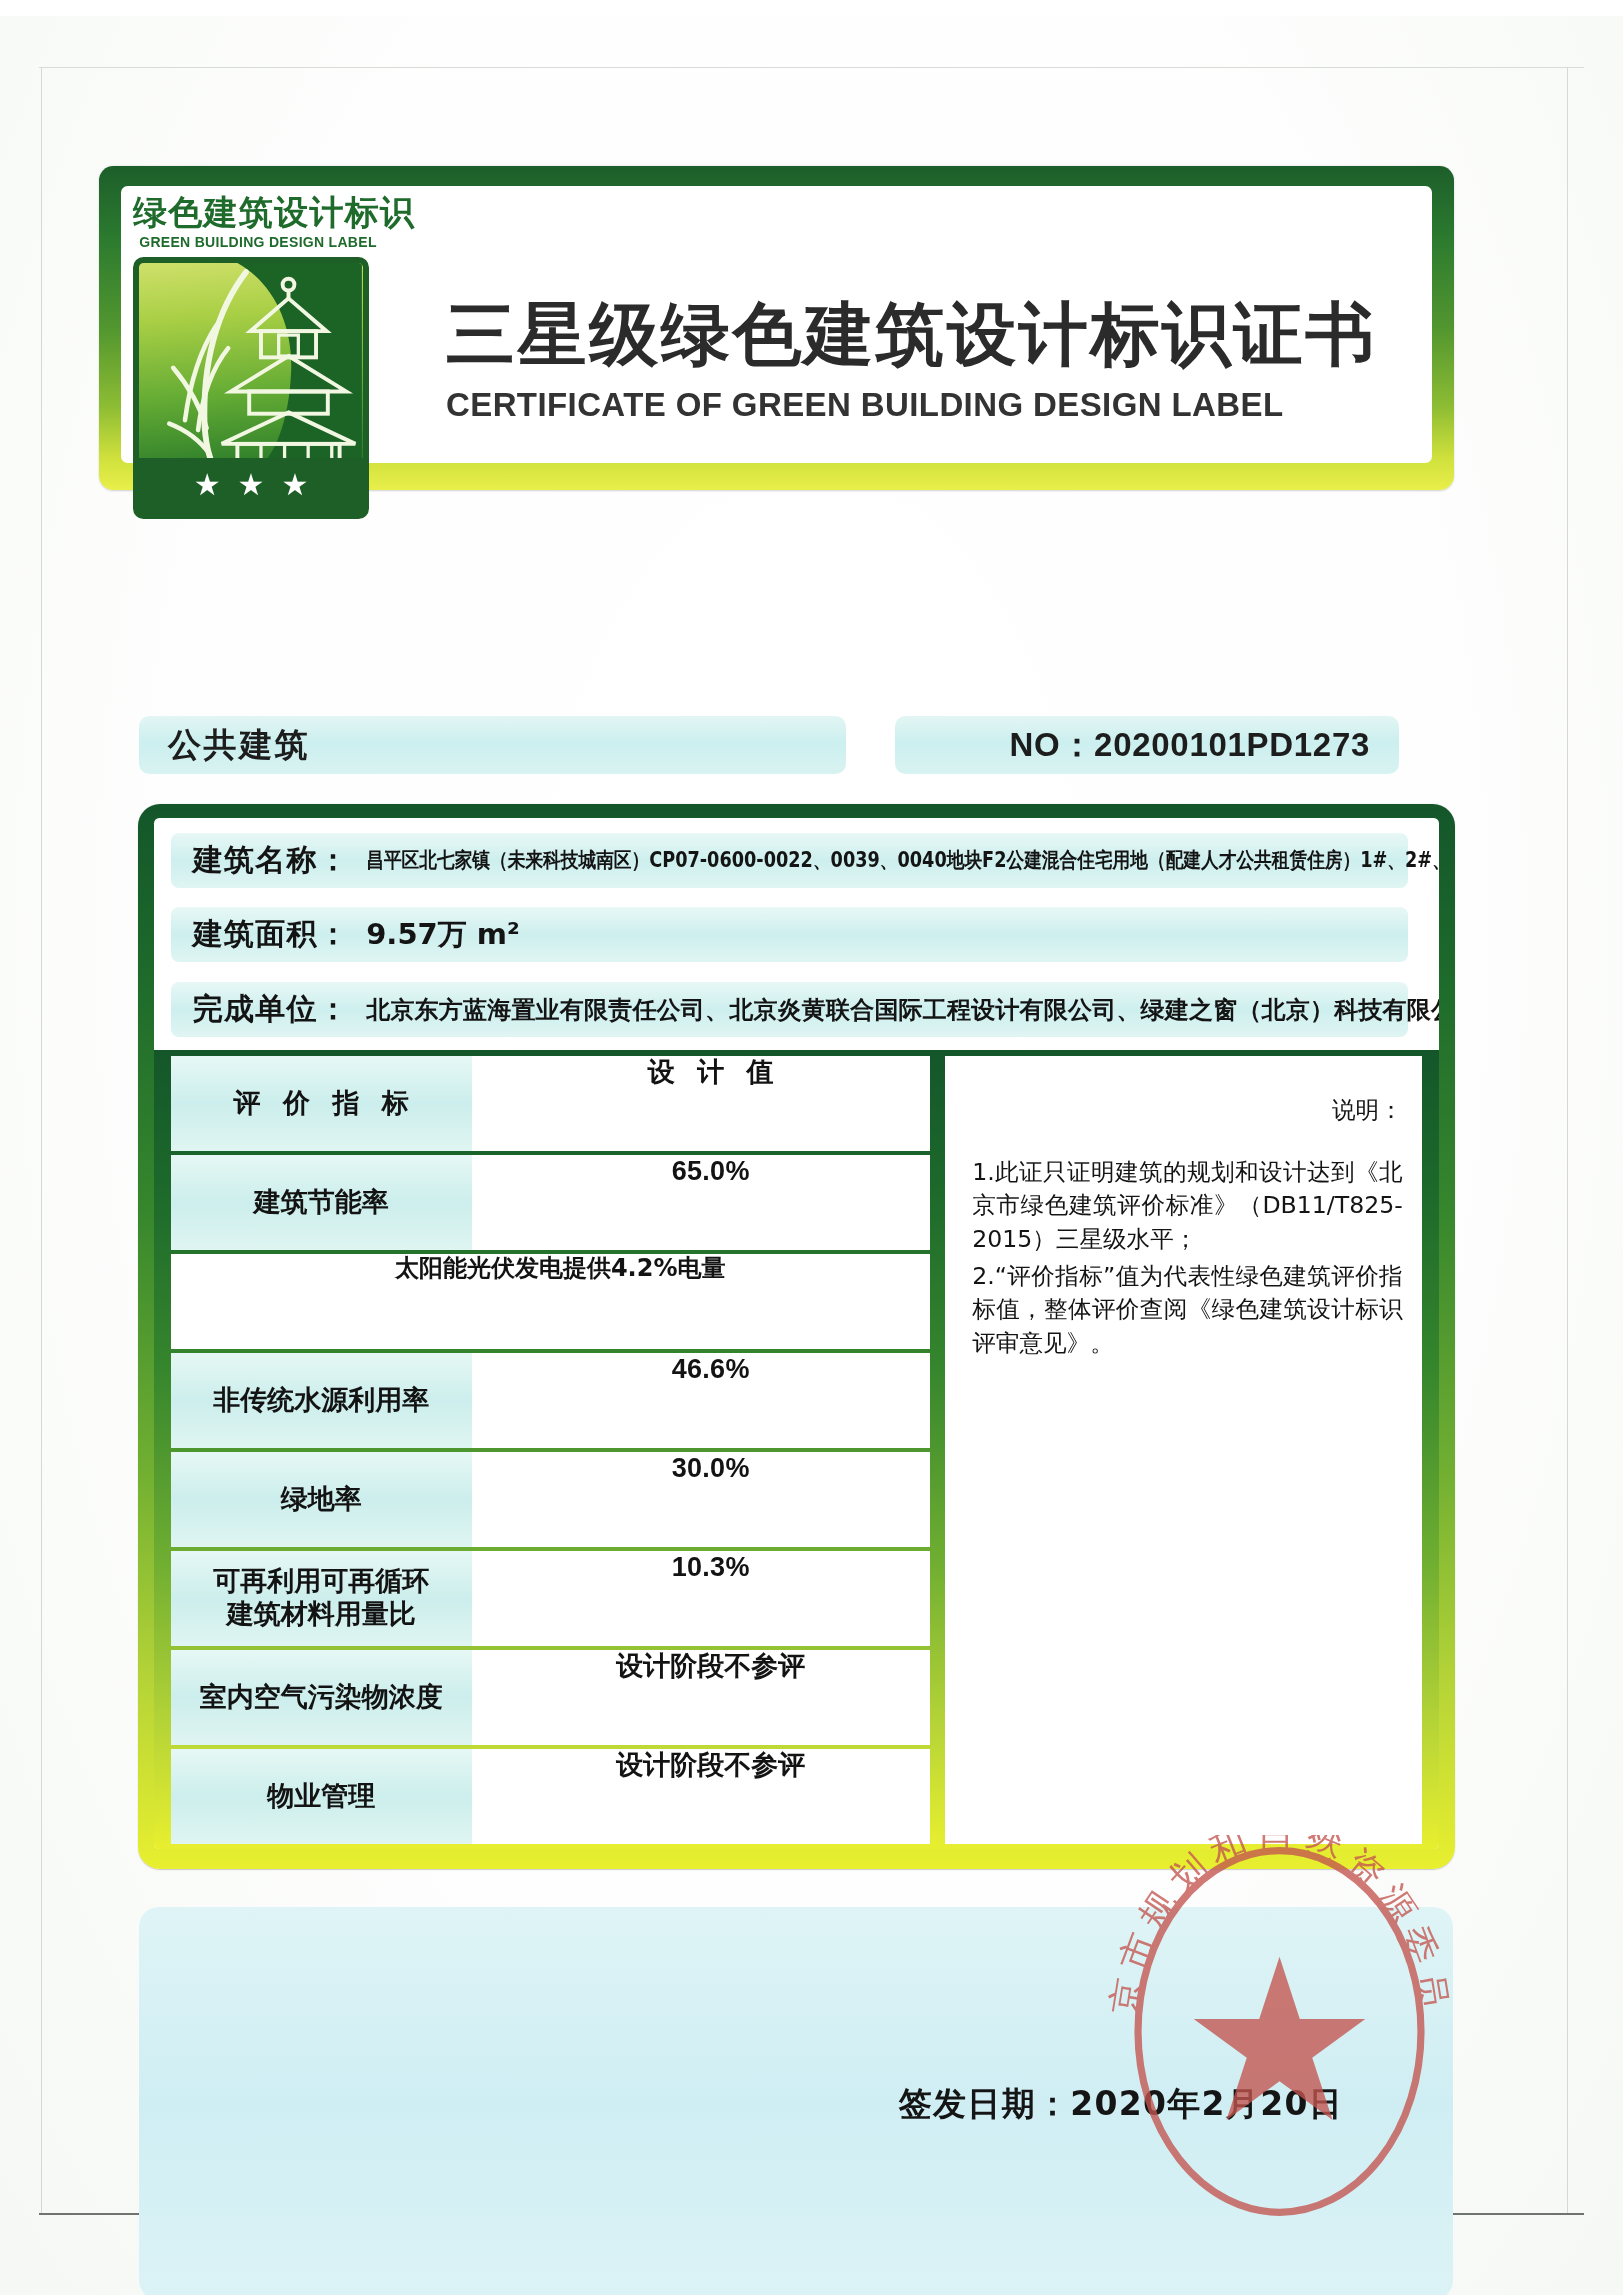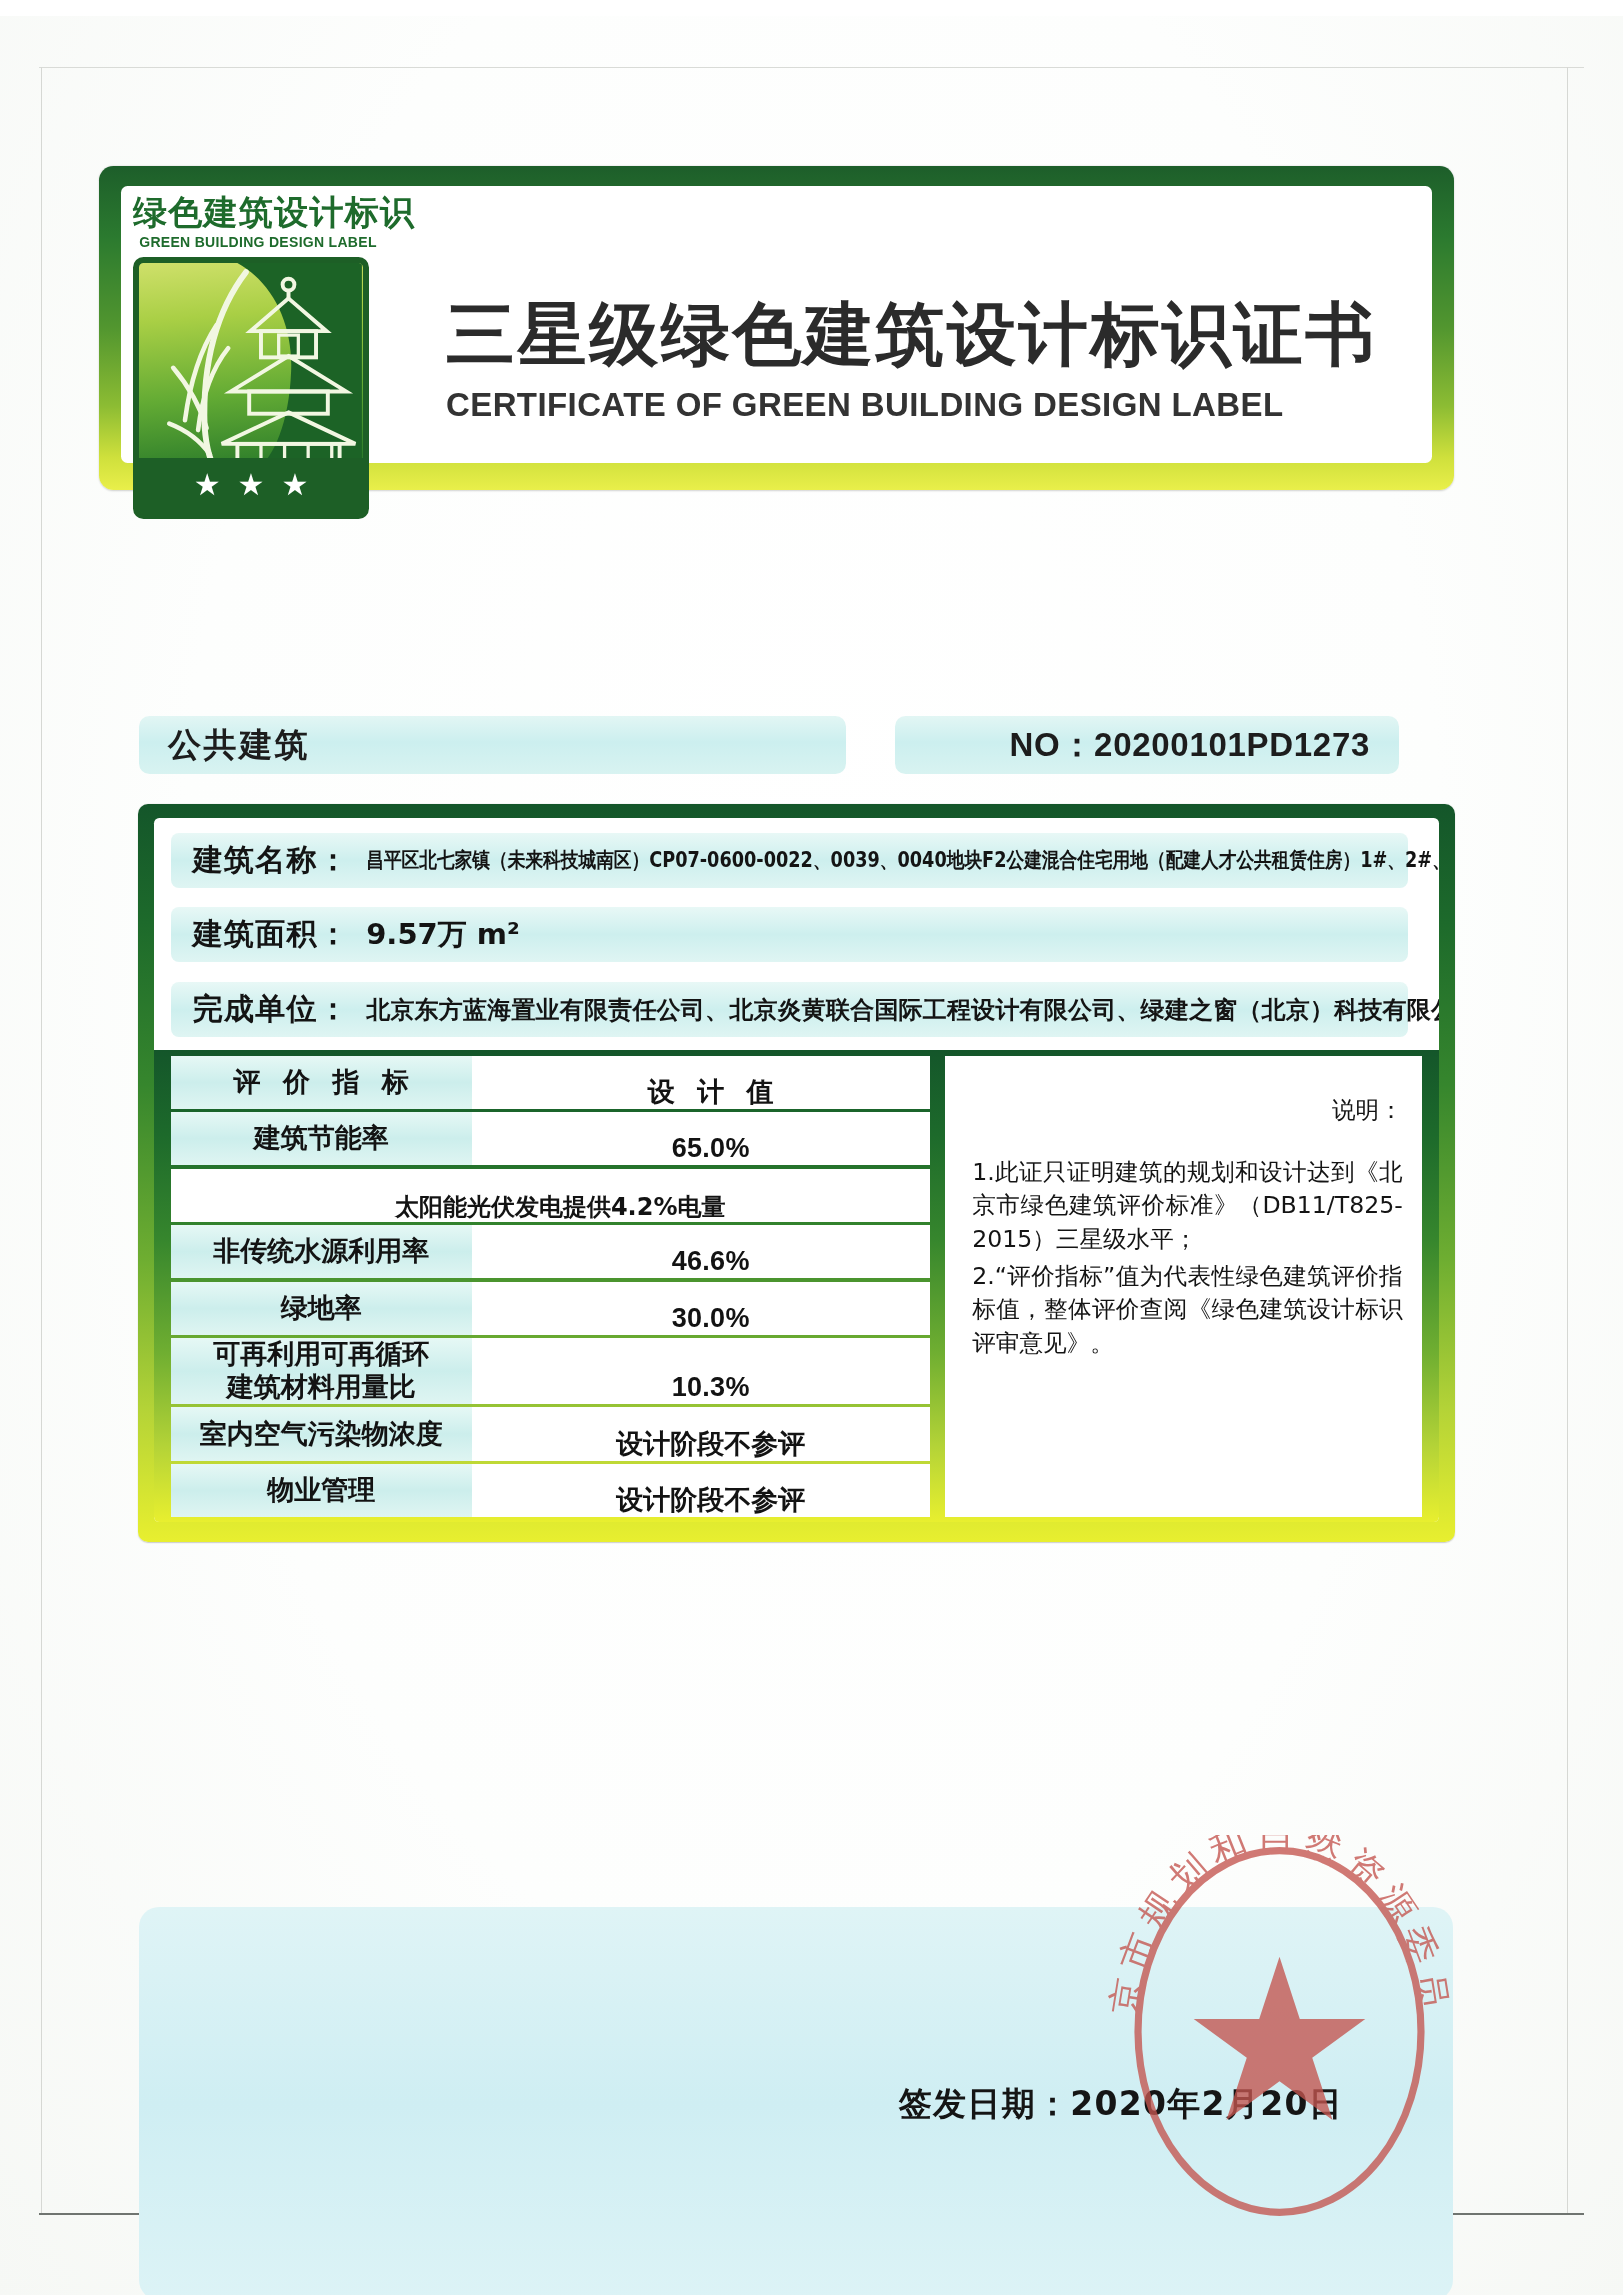--- a/index.html
+++ b/index.html
@@ -90,22 +90,22 @@
     margin-left:29px;font-size:33px;font-weight:bold;color:#1d1d1d;letter-spacing:2.6px;
     font-family:"DejaVu Sans","Liberation Sans",sans-serif;
   }
   .pill-right span{
     margin-right:29px;font-size:33px;font-weight:bold;color:#1d1d1d;letter-spacing:0.7px;
     font-family:"Liberation Sans",sans-serif;
   }
 
   
   .main-frame{
-    position:absolute;left:97px;top:736px;width:1317px;height:738px;
-    border-radius:10px;
+    position:absolute;left:97px;top:736px;width:1317px;height:1065px;
+    border-radius:22px;
     background:linear-gradient(180deg,#14562a 0%,#1d6a2b 16%,#36862d 38%,#6fae31 62%,#b4d337 82%,#e8ef2f 100%);
     box-shadow:0 0.7px 1.3px rgba(0,0,0,.2);
   }
   .main-inner{
     position:absolute;left:15.7px;top:14.4px;right:15.7px;bottom:19.6px;
     background:#ffffff;border-radius:5.2px;overflow:hidden;
   }
 
   
   .info-row{
@@ -143,21 +143,21 @@
   .trow{
     display:flex;flex:1;margin-bottom:3.3px;
   }
   .trow:last-child{margin-bottom:0;}
   .tc-ind{
     width:301px;background:linear-gradient(180deg,#e6f8f5 0%,#cceeec 50%,#dff5f2 100%);
     display:flex;align-items:center;justify-content:center;text-align:center;
   }
   .tc-val{
     flex:1;background:#ffffff;
-    display:flex;align-items:flex-end;justify-content:center;text-align:center;padding-left:20px;
+    display:flex;align-items:flex-start;justify-content:center;text-align:center;padding-left:20px;
   }
   .tc-ind span,.tc-val span{
     font-size:27px;font-weight:bold;color:#131313;line-height:1.22;
     font-family:"DejaVu Sans","Liberation Sans",sans-serif;
   }
   .trow.head .tc-ind span,.trow.head .tc-val span{letter-spacing:6.5px;padding-left:6.5px;}
   .trow.num .tc-val span{font-family:"Liberation Sans",sans-serif;letter-spacing:0.3px;}
   .tc-val span.small{font-size:24px;letter-spacing:0;}
 
   

